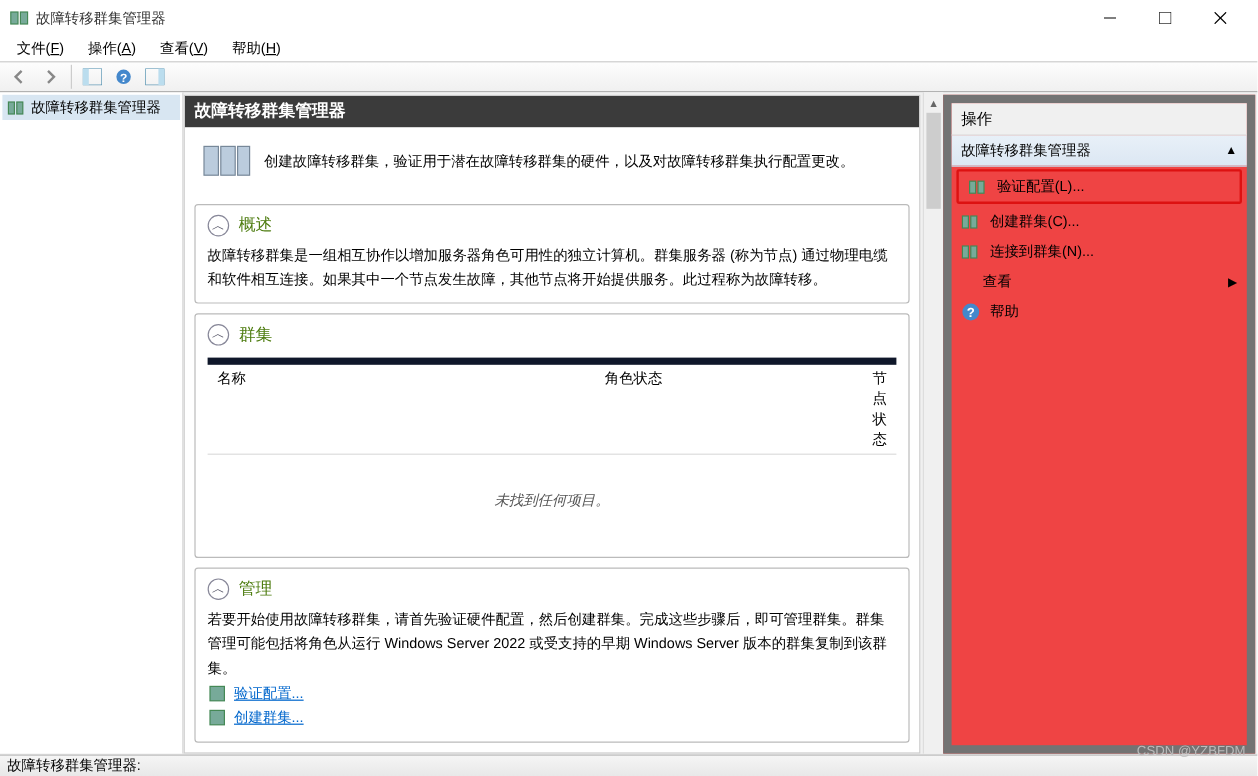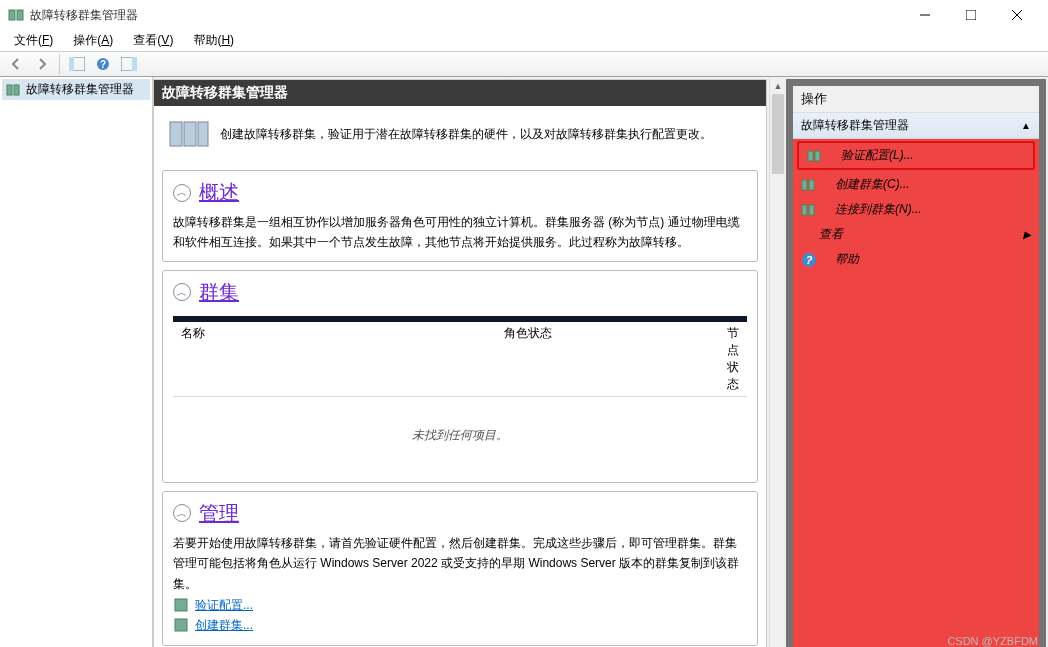--- a/index.html
+++ b/index.html
@@ -22,42 +22,42 @@
     .nav-item span { color: #000; }
     .main-pane { flex: 1; display: flex; background: #f0f0f0; }
     .center-col { flex: 1; display: flex; flex-direction: column; min-width: 0; }
     .center-body { flex: 1; background: #fff; overflow-y: auto; margin: 2px 2px 0 0; border: 1px solid #ccc; }
     .dark-header { background: #3b3b3b; color: #fff; padding: 4px 8px; font-size: 14px; font-weight: bold; }
     .intro-row { display: flex; align-items: center; padding: 10px 14px; gap: 10px; }
     .server-art { width: 42px; height: 36px; }
     .section { border: 1px solid #bbb; margin: 8px; border-radius: 3px; padding: 8px 10px; }
     .sec-head { display: flex; align-items: center; gap: 8px; margin-bottom: 6px; }
     .chev { width: 18px; height: 18px; border: 1px solid #889; border-radius: 50%; display: flex; align-items: center; justify-content: center; color: #556; font-size: 11px; }
-    .sec-title { font-size: 20px; color: #6d28d9; text-decoration: underline; }
+    .sec-title { font-size: 14px; color: #4d7c0f; }
     .sec-body { font-size: 12px; line-height: 1.7; }
     .table-head { display: flex; border-top: 6px solid #0f172a; border-bottom: 1px solid #ddd; margin-top: 10px; gap: 43px; }
     .th { padding: 3px 8px; font-size: 12px; }
     .th1 { flex: 0 0 280px; } .th2 { flex: 0 0 180px; } .th3 { flex: 1; }
     .empty-row { text-align: center; padding: 30px 0; font-style: italic; color: #555; font-size: 12px; }
     .link-row { display: flex; align-items: center; gap: 6px; margin: 3px 0; }
     .link-row a { color: #0066cc; text-decoration: underline; font-size: 12px; cursor: pointer; }
     .link-row .icn { width: 16px; height: 16px; }
     .right-col { width: 260px; display: flex; flex-direction: column; margin: 2px 2px 0 0; }
     .actions-pane { background: #ef4444; border: 7px solid #737373; flex: 1; }
     .actions-title { background: #f0f0f0; border-bottom: 1px solid #ddd; padding: 4px 8px; font-size: 13px; }
     .actions-sub { background: linear-gradient(#e8f0f8,#dce7f3); padding: 4px 8px; font-size: 12px; border-bottom: 1px solid #c5d5e5; display: flex; justify-content: space-between; align-items: center; }
-    .action-item { display: flex; align-items: center; padding: 4px 8px; gap: 18px; cursor: default; font-style: italic; }
+    .action-item { display: flex; align-items: center; padding: 4px 8px; gap: 8px; cursor: default; }
     .action-item .icn { width: 16px; height: 16px; flex-shrink: 0; }
     .action-item.indent { padding-left: 26px; justify-content: space-between; }
     .highlight-box { border: 2px solid #d11; margin: 2px 4px; border-radius: 2px; }
     .scrollbar { width: 17px; background: #f0f0f0; border-left: 1px solid #ddd; }
     .sb-btn { height: 17px; background: #f0f0f0; display: flex; align-items: center; justify-content: center; color: #666; font-size: 9px; }
     .sb-thumb { height: 80px; background: #cdcdcd; margin: 0 2px; }
     .statusbar { height: 22px; background: linear-gradient(#f5f5f5,#e8e8e8); display: flex; align-items: center; padding: 0 6px; border-top: 1px solid #ccc; }
-    .watermark { position: absolute; right: 10px; bottom: 0; color: #bbb; font-size: 11px; }
+    .watermark { position: absolute; right: 10px; bottom: 15px; color: #bbb; font-size: 11px; }
     .tri { font-size: 10px; }
   </style>
 </head>
 <body>
 
 <div class="titlebar">
   <svg class="icon" viewBox="0 0 16 16">
       <rect x="1" y="3" width="6" height="10" fill="#7a9" stroke="#485"></rect>
       <rect x="9" y="3" width="6" height="10" fill="#7a9" stroke="#485"></rect>
     </svg>

